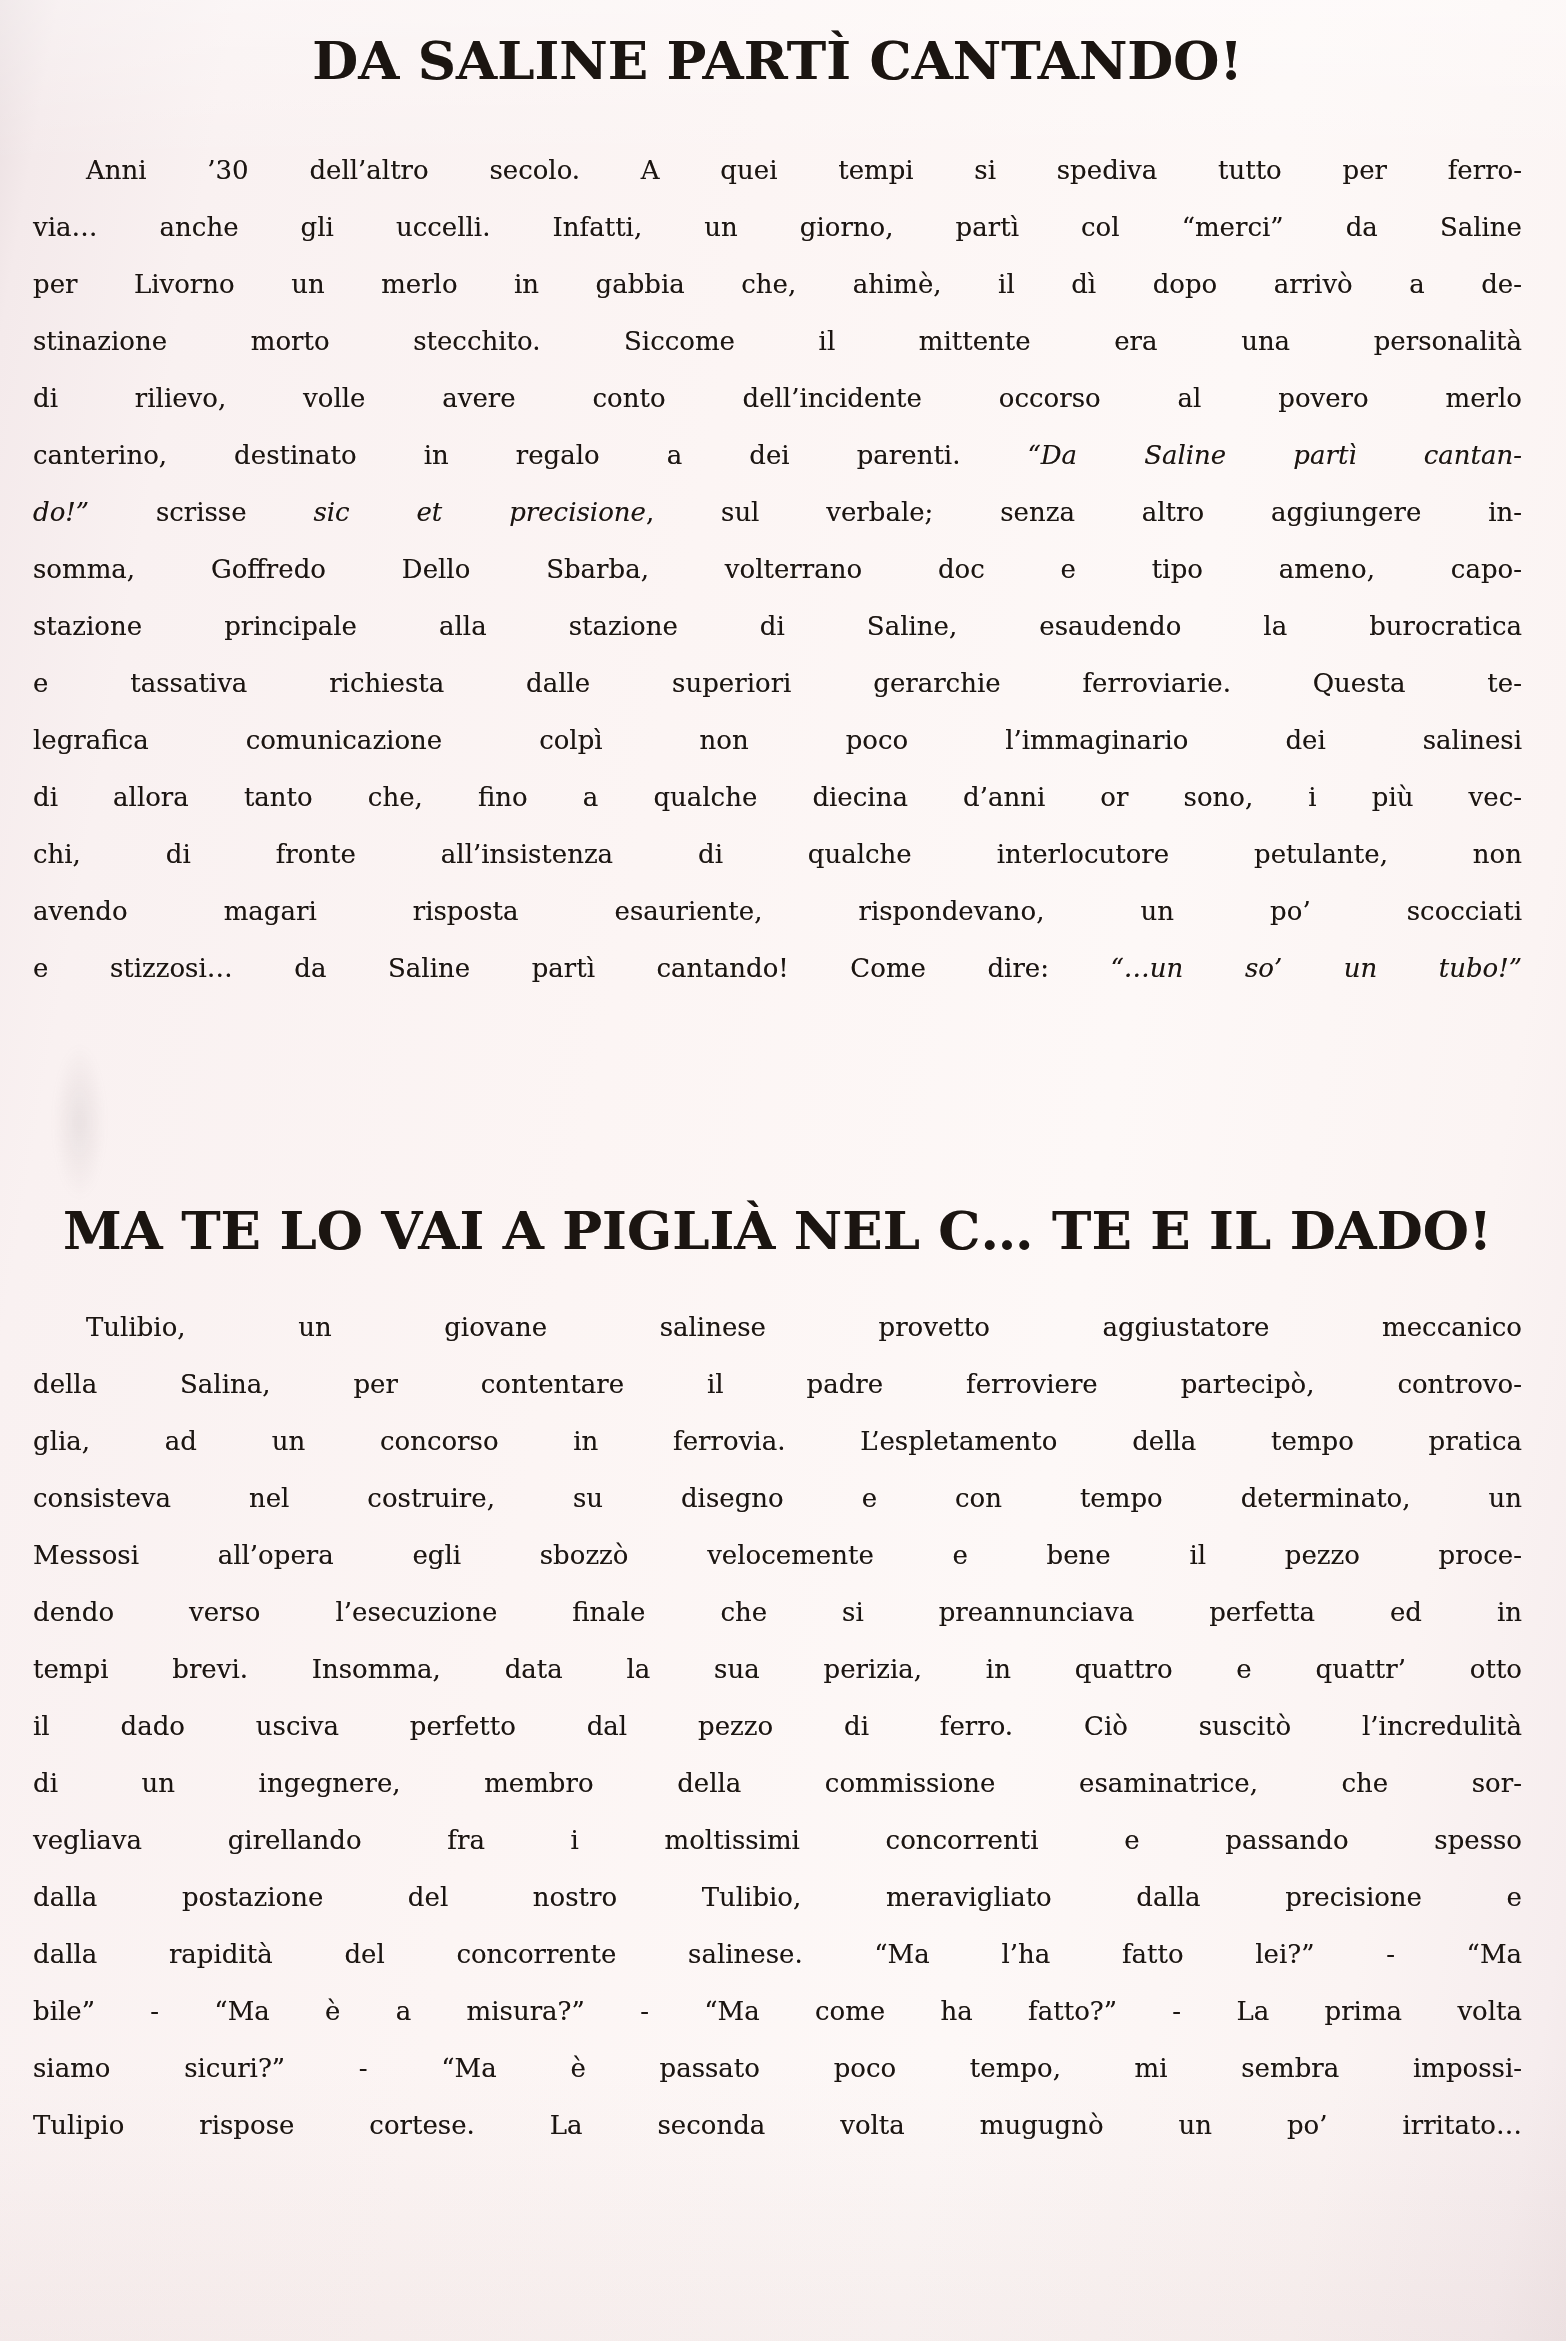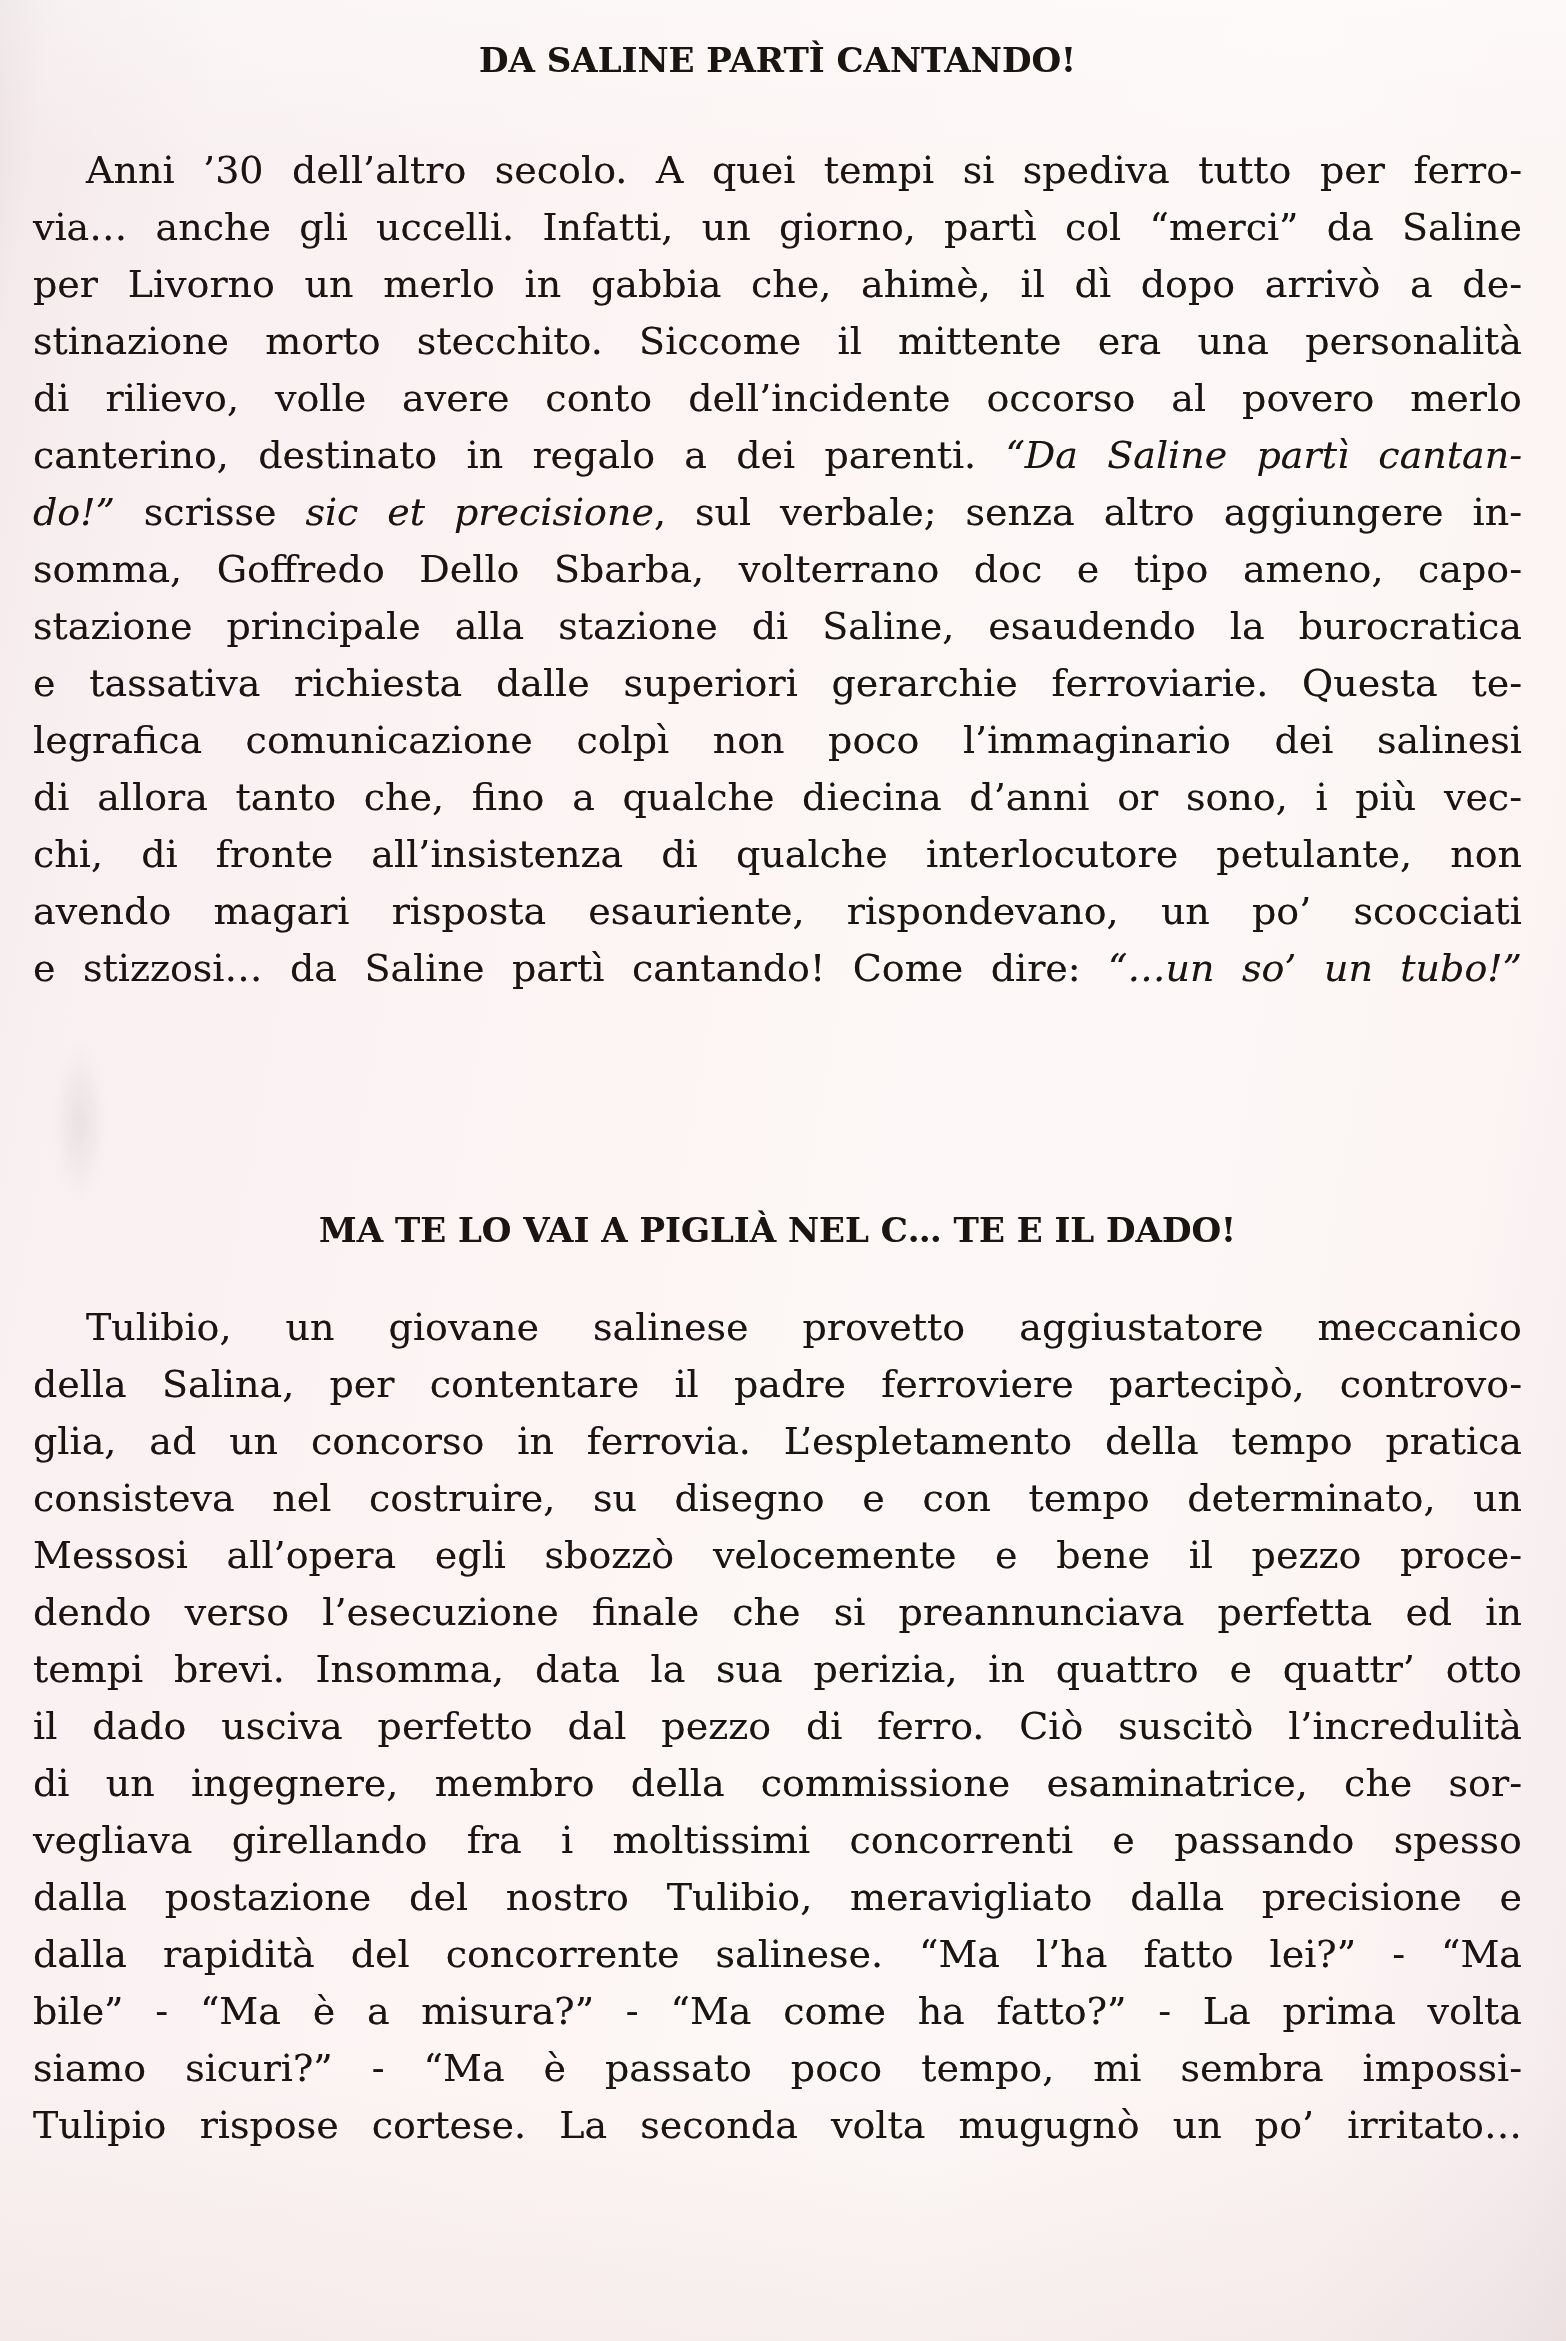--- a/index.html
+++ b/index.html
@@ -26,31 +26,31 @@
     left: 53px;
     top: 1043px;
     width: 53px;
     height: 158px;
     background: radial-gradient(ellipse at center, rgba(125,112,118,0.12), rgba(125,112,118,0) 70%);
     filter: blur(3.3px);
     pointer-events: none;
   }
   .title {
     margin: 0 0 54px 0;
-    font-size: 34px;
+    font-size: 53px;
     line-height: 55px;
     font-weight: bold;
     text-align: center;
     letter-spacing: 0;
     text-shadow: 0 0 0.5px rgba(27,21,17,0.40);
   }
   .sec2 { margin-top: 206px; }
   .sec2 .title { margin-bottom: 41px; }
   .para {
-    font-size: 38px;
+    font-size: 26px;
     line-height: 57px;
     text-shadow: 0 0 0.5px rgba(27,21,17,0.45);
   }
   .line {
     text-align: justify;
     text-align-last: justify;
   }
   .line.indent { text-indent: 53px; }
   .it { font-style: italic; }
 </style>

